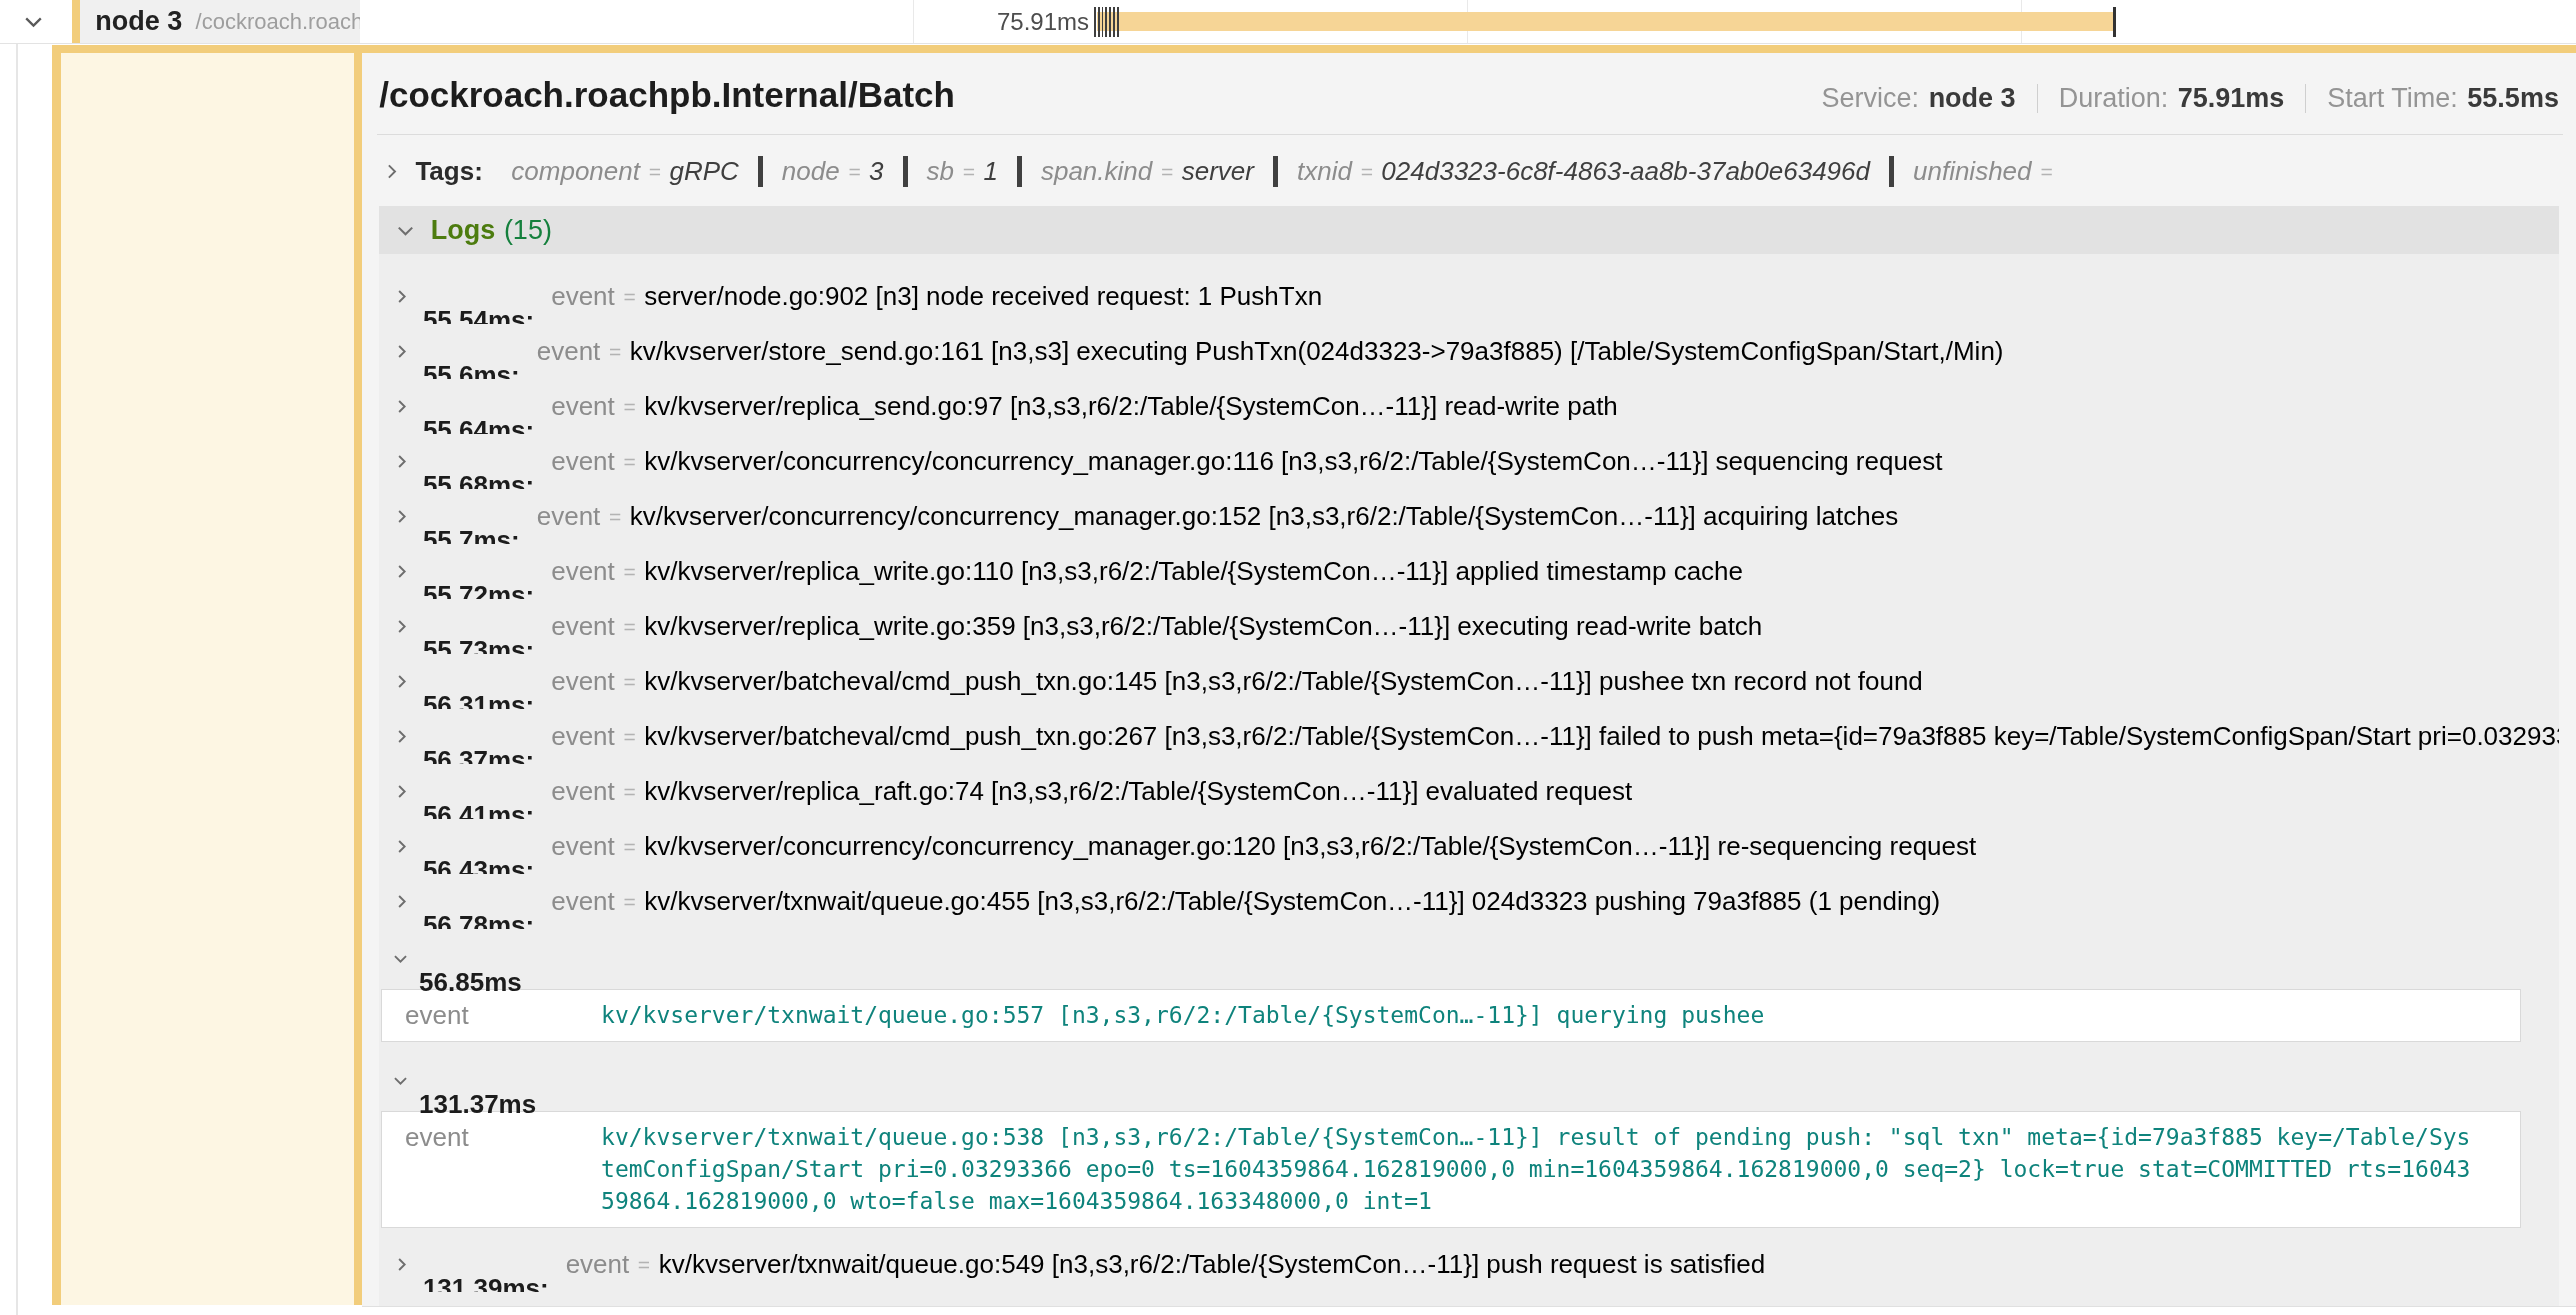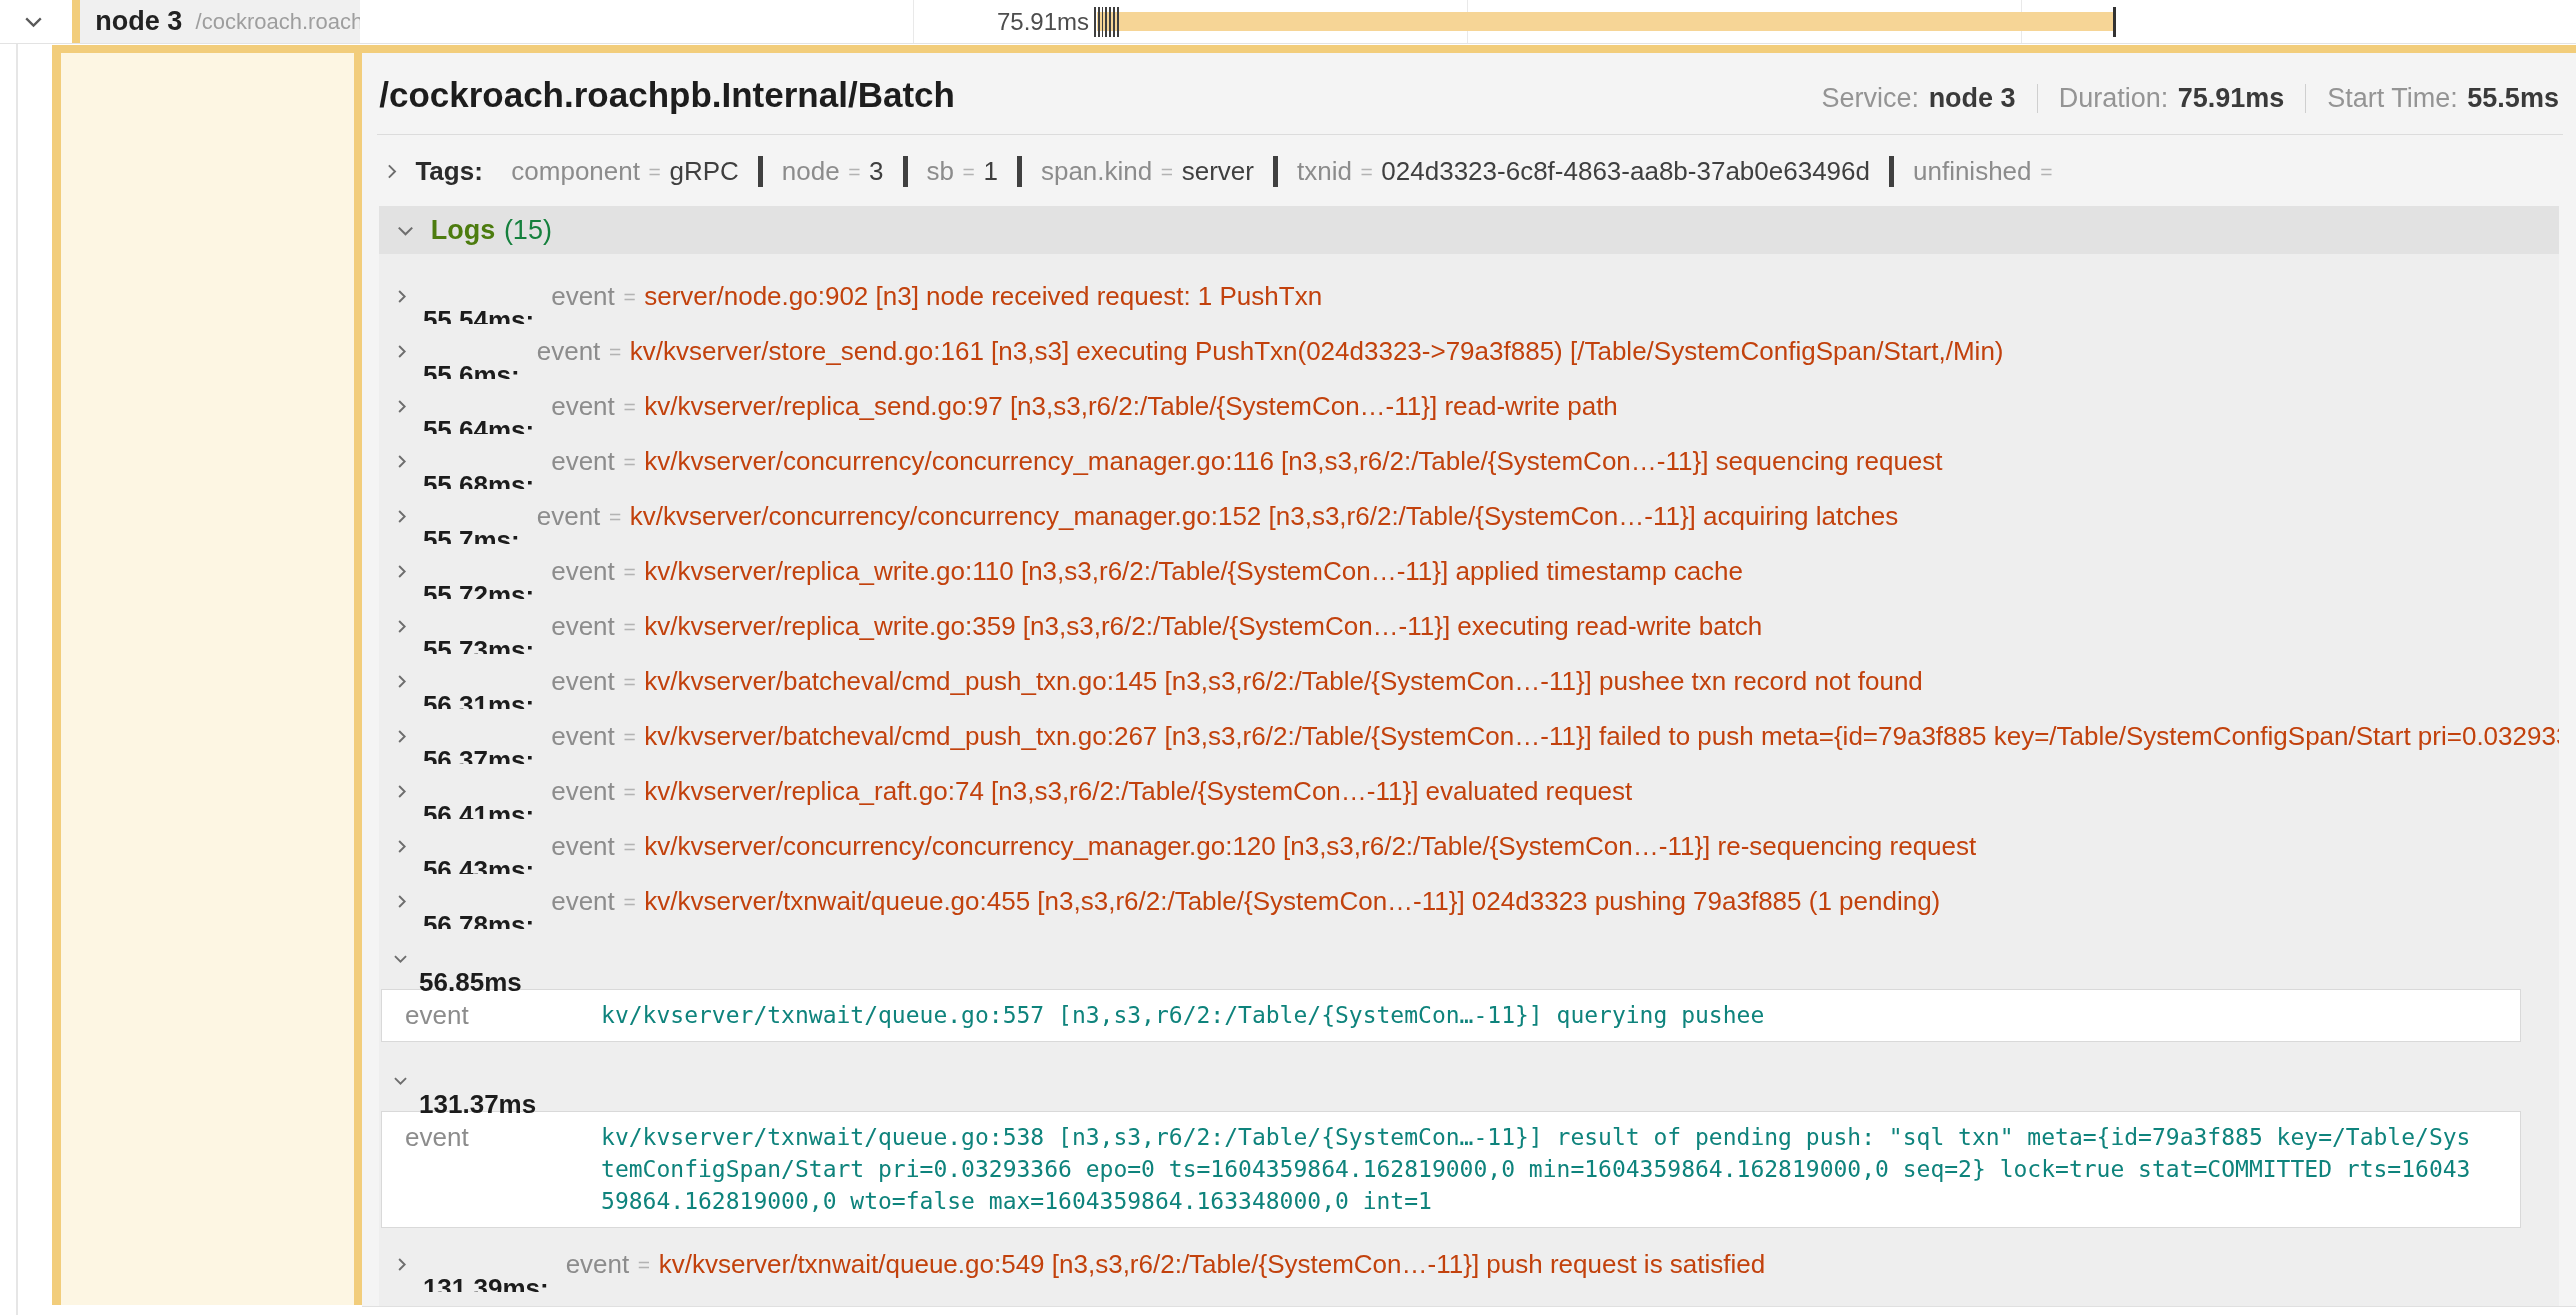--- a/index.html
+++ b/index.html
@@ -48,38 +48,38 @@
   .detail-header { display:flex; align-items:baseline; justify-content:space-between; margin-top:23px; padding:0 3.8px 19px 1.9px; border-bottom:1px solid #dcdcdc; }
   .detail-title { font-size:35px; font-weight:700; color:#1d1d1d; }
   .detail-stats { display:flex; align-items:baseline; font-size:27px; white-space:nowrap; }
   .stat-label { color:#949494; }
   .stat-value { color:#3a3a3a; font-weight:700; margin-left:9.5px; }
   .stat-div { border-left:1px solid #cfcfcf; height:29px; margin:0 21px; align-self:center; }
 
   
   .tags-row { display:flex; align-items:center; margin-top:21px; padding-left:3.8px; font-size:26px; }
   .tags-label { font-weight:700; color:#2b2b2b; margin-left:13.3px; }
-  .tags-list { display:flex; align-items:flex-end; margin-left:9.5px; white-space:nowrap; overflow:hidden; }
+  .tags-list { display:flex; align-items:flex-end; margin-left:9.5px; white-space:nowrap; overflow:hidden;font-style:italic; }
   .tag { display:flex; align-items:baseline; padding:0 19px; }
   .tag + .tag { border-left:5px solid #404040; }
   .tk { color:#8c8c8c; }
   .tv { color:#3f3f3f; }
   .eq { color:#b3b3b3; font-size:21px; margin:0 8.6px; align-self:center; }
 
   
   .logs-block { margin:19px 3.8px 0 1.9px; flex:1; display:flex; flex-direction:column; min-height:0; }
   .logs-header { background:#e2e2e2; height:48px; flex:0 0 auto; display:flex; align-items:center; padding-left:15.3px; }
   .logs-title { font-size:27px; font-weight:700; color:#4d7c0f; margin-left:13.3px; }
   .logs-count { font-size:27px; color:#15803d; margin-left:8.6px; font-weight:400; }
   .logs-body { background:#eeeeee; flex:1; padding-top:15.3px; overflow:hidden; }
 
   .log-row { display:flex; align-items:center; height:55px; padding-left:13.3px; white-space:nowrap; overflow:hidden; }
   .log-ts { font-size:26px; font-weight:700; color:#1c1c1c; margin-left:11.4px;margin-top:48px; }
   .log-key { font-size:26px; color:#8c8c8c; margin-left:17px; }
-  .log-msg { font-size:26px; color:#c2410c; overflow:hidden; }
+  .log-msg { font-size:26px; color:#000000; overflow:hidden; }
 
   .log-exp-header { display:flex; align-items:center; height:50px; padding-left:11.4px; }
   .log-exp-header .log-ts { margin-left:9.5px; }
   .mt4 { margin-top:3.8px; } .mt14 { margin-top:13.3px; } .mt10 { margin-top:9.5px; }
 
   .event-box {
     background:#ffffff; border:1px solid #d9d9d9;
     margin:5.7px 38px 9.5px 1.9px; display:flex; align-items:flex-start;
   }
   .event-key { flex:0 0 219px; padding:9.5px 0 9.5px 23px; font-size:26px; color:#8c8c8c; line-height:32px; }

